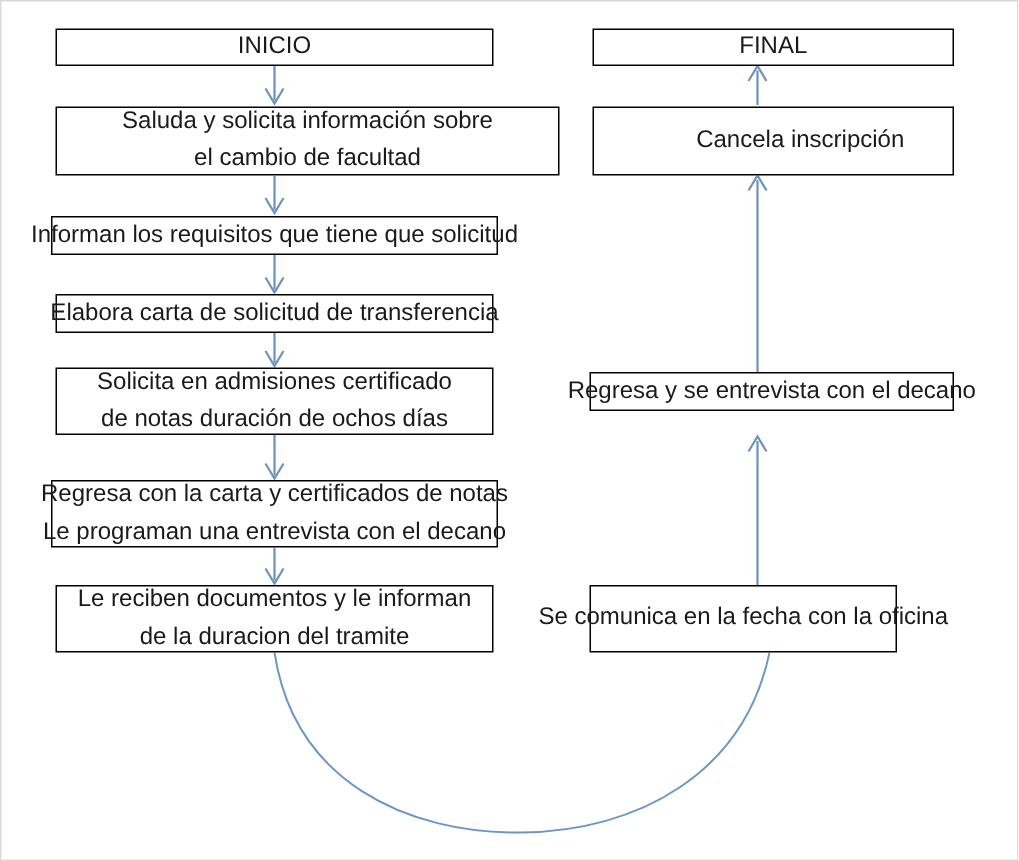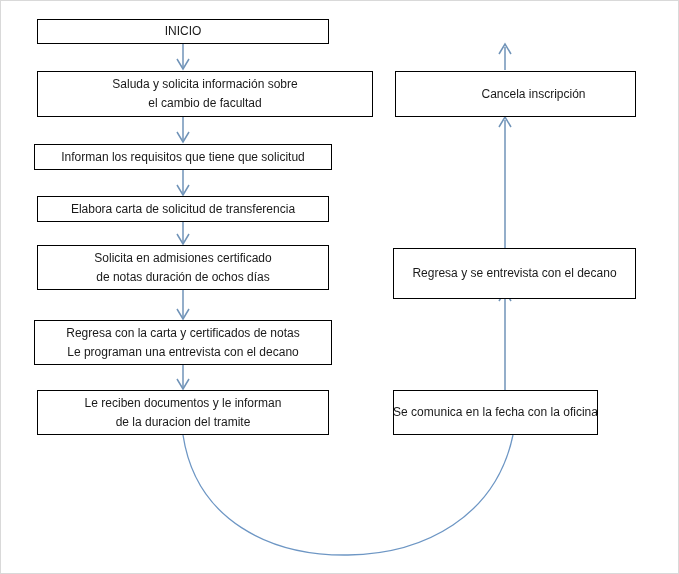--- a/index.html
+++ b/index.html
@@ -21,21 +21,21 @@
     position: absolute;
     box-sizing: border-box;
     border: 1.4px solid #000000;
     background: #ffffff;
     display: flex;
     flex-direction: column;
     align-items: center;
     justify-content: center;
     text-align: center;
     color: #1a1a1a;
-    font-size: 12px;
+    font-size: 16px;
     line-height: 1.55;
     z-index: 3;
     padding: 0 4px;
   }
   .node .line {
     display: block;
     white-space: nowrap;
   }
   svg.connectors {
     position: absolute;
@@ -145,26 +145,29 @@
   <div class="node" style="left:36px; top:244px; width:292px; height:45px;">
     <span class="line">Solicita en admisiones certificado</span>
     <span class="line">de notas duración de ochos días</span>
   </div>
 
   <div class="node" style="left:36px; top:389px; width:292px; height:45px;">
     <span class="line">Le reciben documentos y le informan</span>
     <span class="line">de la duracion del tramite</span>
   </div>
 
+  <div class="node" style="left:394px; top:18px; width:241px; height:25px;">
+    <span class="line">FINAL</span>
+  </div>
 
   <div class="node" style="left:394px; top:70px; width:241px; height:46px;padding-left:40px;">
     <span class="line">Cancela inscripción</span>
   </div>
 
-  <div class="node" style="left:392px; top:247px; width:243px; height:51px;">
+  <div class="node" style="left:392px; top:247px; width:243px; height:26px;">
     <span class="line">Regresa y se entrevista con el decano</span>
   </div>
 
   <div class="node" style="left:392px; top:389px; width:205px; height:45px;">
     <span class="line">Se comunica en la fecha con la oficina</span>
   </div>
 
 </div>
 
 </body></html>

